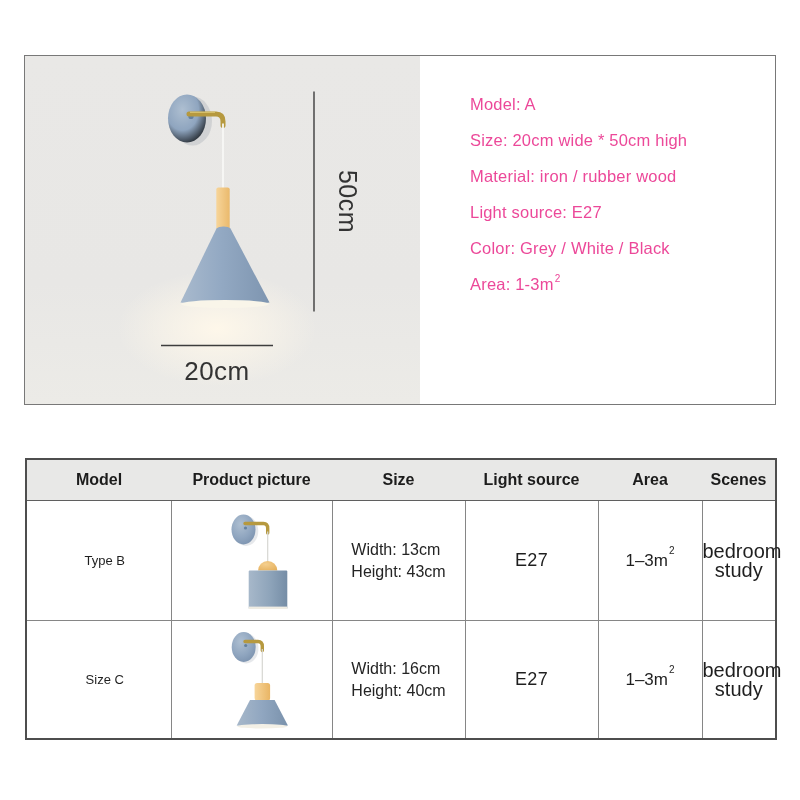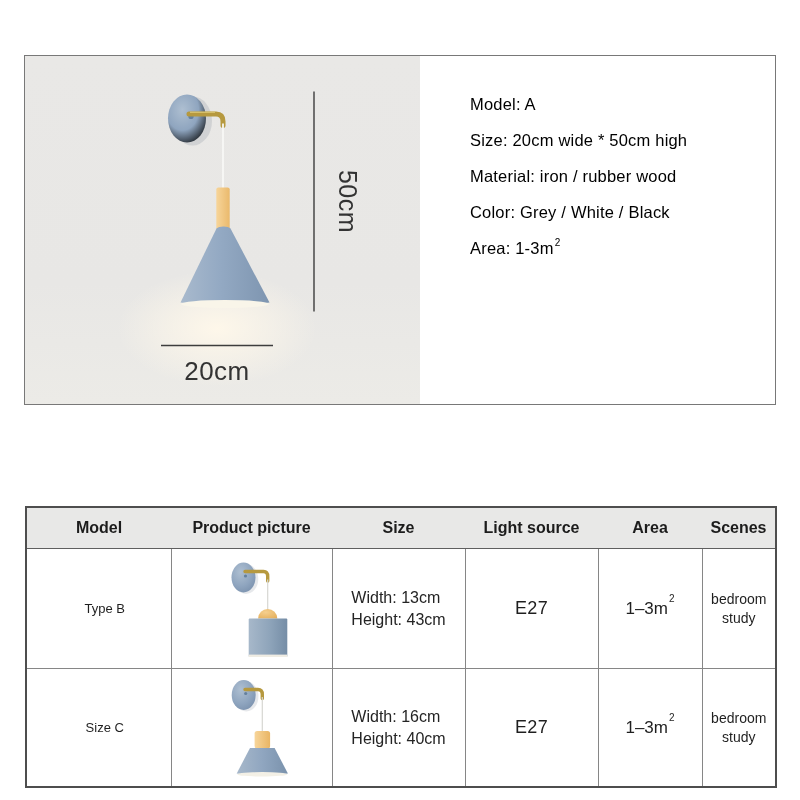--- a/index.html
+++ b/index.html
@@ -17,43 +17,43 @@
     width:395px;height:100%;flex:none;position:relative;
     background:linear-gradient(180deg,#e9e8e6 0%,#e8e7e5 65%,#ecebe7 100%);
   }
   .photo svg{position:absolute;left:0;top:0;width:100%;height:100%;display:block;}
   .dim-text{font-size:25px;fill:#333;letter-spacing:0.5px;}
   .dim-text-h{font-size:26px;fill:#333;letter-spacing:0.5px;}
 
   .specs{flex:1;padding:30px 8px 0 50px;box-sizing:border-box;}
   .spec-line{
     height:36px;display:flex;align-items:center;
-    font-size:16.5px;color:#000000;letter-spacing:0.2px;white-space:pre;
+    font-size:16.5px;color:#ec4899;letter-spacing:0.2px;white-space:pre;
   }
   sup{font-size:10px;position:relative;top:-5px;line-height:0;margin-left:1px;}
 
   
-  .table-wrap{position:absolute;left:25px;top:458px;margin-top:48px;}
+  .table-wrap{position:absolute;left:25px;top:458px;}
   table{
     width:750px;border-collapse:collapse;table-layout:fixed;
     border:2px solid #4e4e4e;color:#1f1f1f;
   }
   thead th{
     height:38px;background:#e8e8e7;font-weight:600;font-size:16px;
     border:0;border-bottom:1.5px solid #5f5f5f;color:#1c1c1c;
   }
   tbody td{border:1px solid #868686;text-align:center;vertical-align:middle;padding:0;background:#fff;}
   tr.row-0 td{height:119px;}
   tr.row-1 td{height:117px;}
   .model-cell{font-size:13px;padding-left:12px;}
   .picture-cell svg{display:block;margin:0 auto;}
   .size-block{display:inline-block;text-align:left;font-size:16px;line-height:22px;color:#242424;}
   .light-cell{font-size:18px;letter-spacing:0.3px;}
   .area-cell{font-size:17px;}
-  .scenes-cell{font-size:14px;line-height:19px;}
+  .scenes-cell{font-size:20px;line-height:19px;}
 </style>
 </head>
 <body>
 
 <div class="overview-box">
 
   <div class="photo">
     <svg viewBox="0 0 395 347" aria-label="type-a-wall-lamp-cone-shade">
       <defs>
         <radialGradient id="aDisc" cx="0.38" cy="0.32" r="0.85">
@@ -94,20 +94,21 @@
 
       <line x1="136" y1="289" x2="248" y2="289" stroke="#3d3d3d" stroke-width="1.4"></line>
       <text class="dim-text-h" x="192" y="323" text-anchor="middle">20cm</text>
     </svg>
   </div>
 
   <div class="specs">
     <div class="spec-line">Model: A</div>
     <div class="spec-line">Size: 20cm wide * 50cm high</div>
     <div class="spec-line">Material: iron / rubber wood</div>
+    <div class="spec-line">Light source: E27</div>
     <div class="spec-line">Color: Grey / White / Black</div>
     <div class="spec-line"><span>Area: 1-3m</span><sup>2</sup></div>
   </div>
 </div>
 
 <div class="table-wrap">
   <table>
     <colgroup>
       <col style="width:145px">
         <col style="width:161px">

